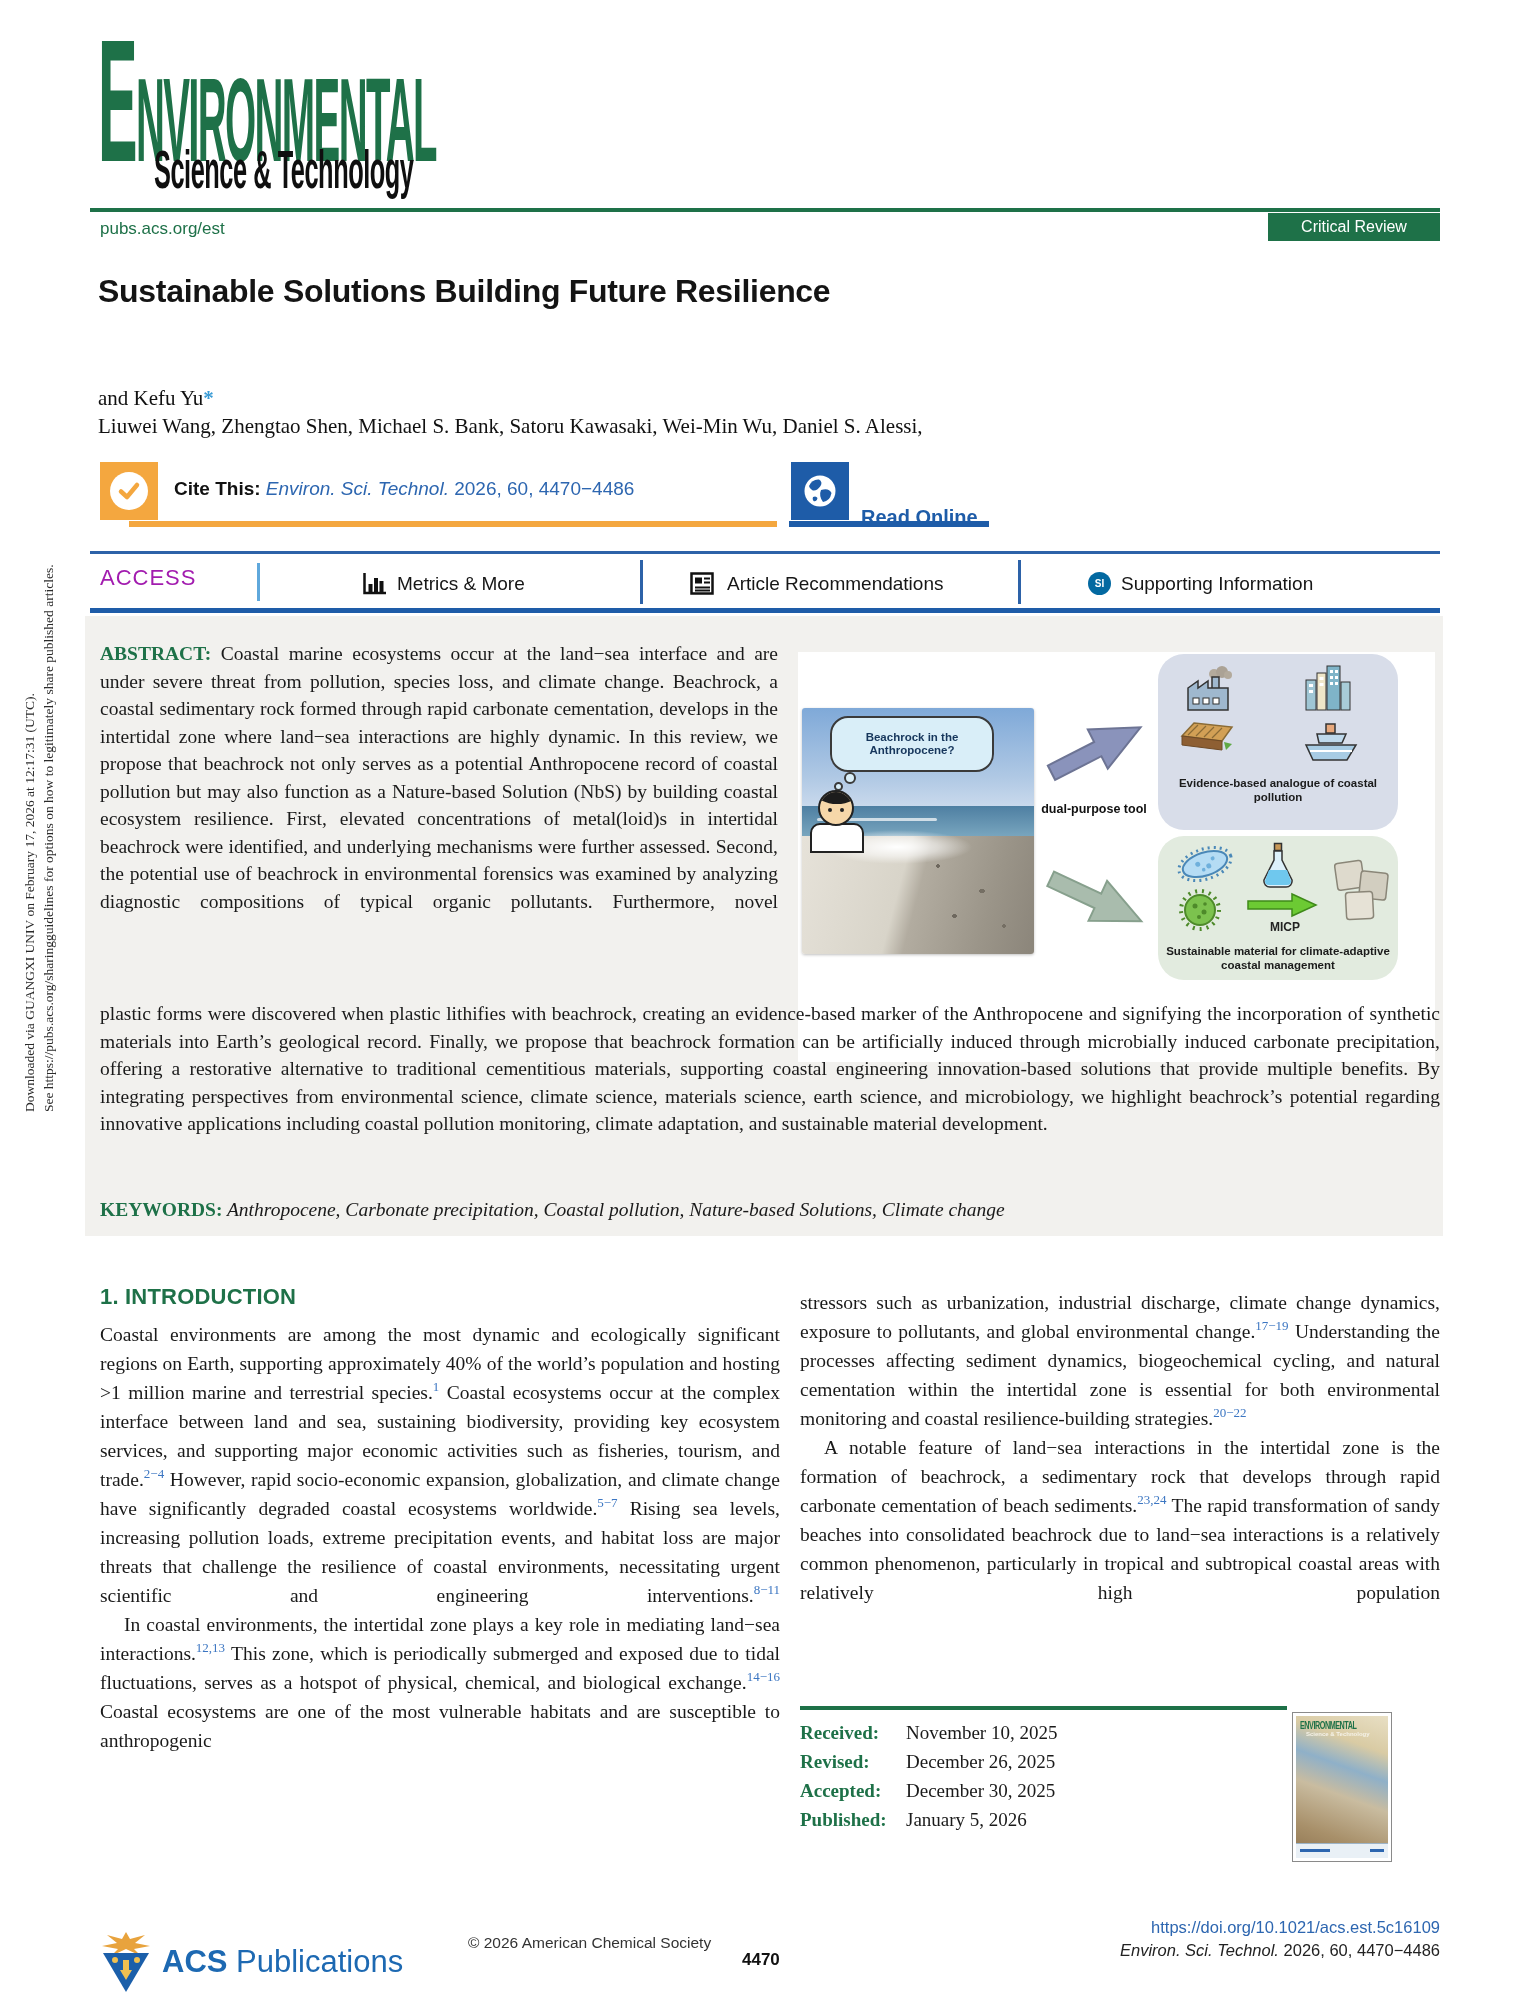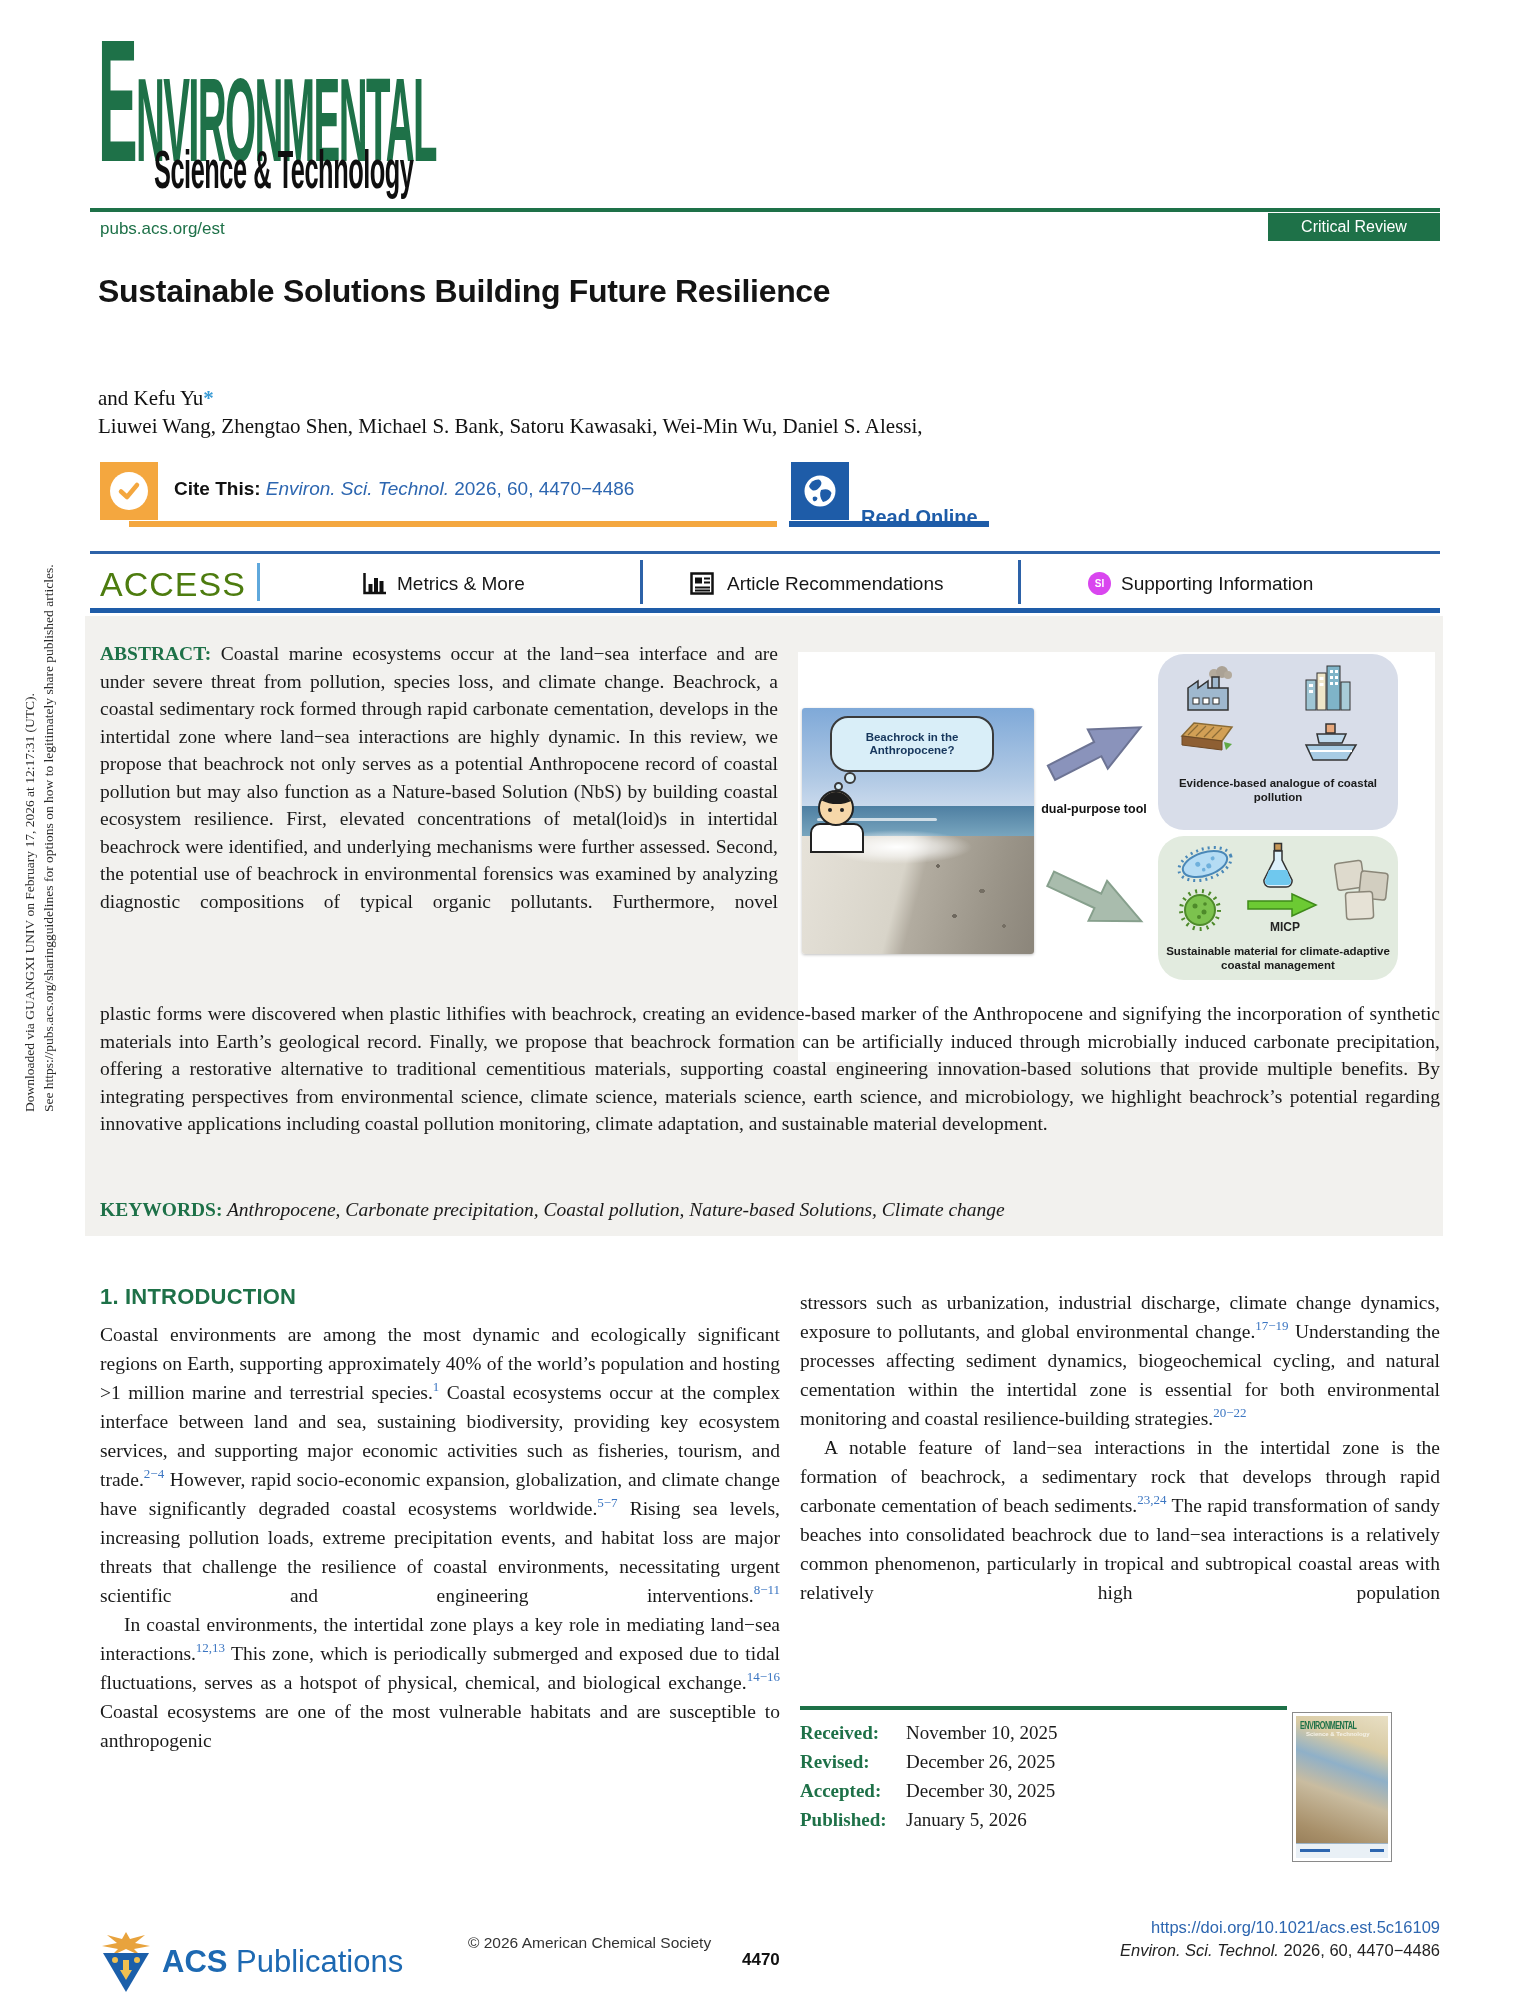--- a/index.html
+++ b/index.html
@@ -33,26 +33,26 @@
   .cite-label{color:#111;font-weight:bold;}
   .jitalic{font-style:italic;}
   .orange-bar{background:#F4A73F;height:5.5px;}
   .blue-bar{background:#1E5CA8;height:5.5px;}
   .ro-box{width:58px;height:58px;background:#1E5CA8;display:flex;align-items:center;justify-content:center;}
   .ro-text{font-family:"Liberation Sans",sans-serif;font-size:20px;font-weight:bold;color:#1E5CA8;white-space:nowrap;}
 
   
   .hline-thin{background:#2D62A8;height:2.5px;}
   .hline-thick{background:#1E5CA8;height:5px;}
-  .access-word{font-family:"Liberation Sans",sans-serif;font-size:34px;color:#4d7c0f;letter-spacing:1px;}
+  .access-word{font-family:"Liberation Sans",sans-serif;font-size:22px;color:#a21caf;letter-spacing:1px;}
   .acc-item{display:flex;align-items:center;gap:10px;font-family:"Liberation Sans",sans-serif;
             font-size:19px;color:#161616;white-space:nowrap;}
   .vsep{background:#2D62A8;width:2.5px;}
   .vsep-light{background:#5FA8DC;width:3px;}
-  .si-dot{width:23px;height:23px;background:#d946ef;border-radius:50%;color:#fff;
+  .si-dot{width:23px;height:23px;background:#0369a1;border-radius:50%;color:#fff;
           font-size:10px;font-weight:bold;display:flex;align-items:center;justify-content:center;
           font-family:"Liberation Sans",sans-serif;}
 
   
   .abs-bg{background:#F2F1EE;}
   .bodytext{font-size:19.5px;line-height:27.5px;text-align:justify;color:#1a1a1a;}
   .justlast{text-align-last:justify;}
   .greenlabel{color:#1E7148;font-weight:bold;}
   .kw-text{font-style:italic;}
   sup{font-size:13px;line-height:0;position:relative;top:-1px;vertical-align:super;}

